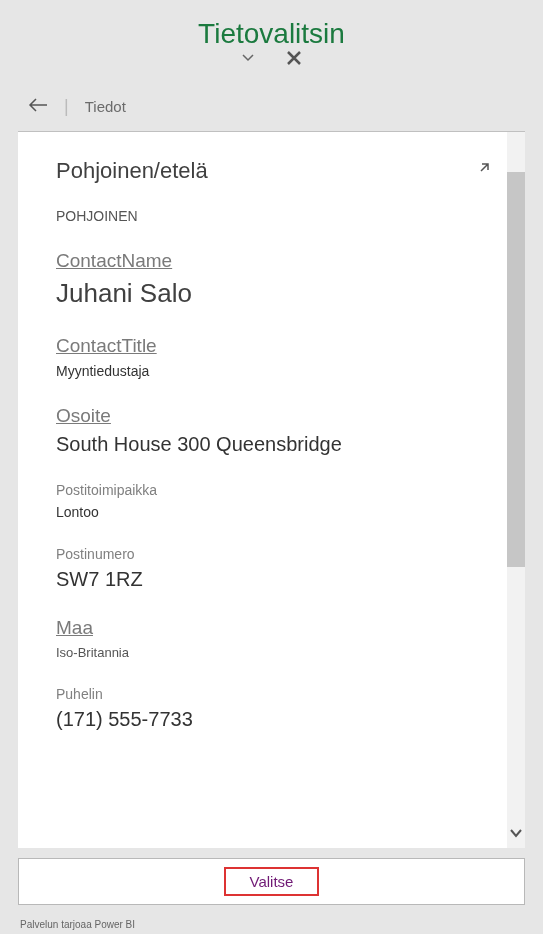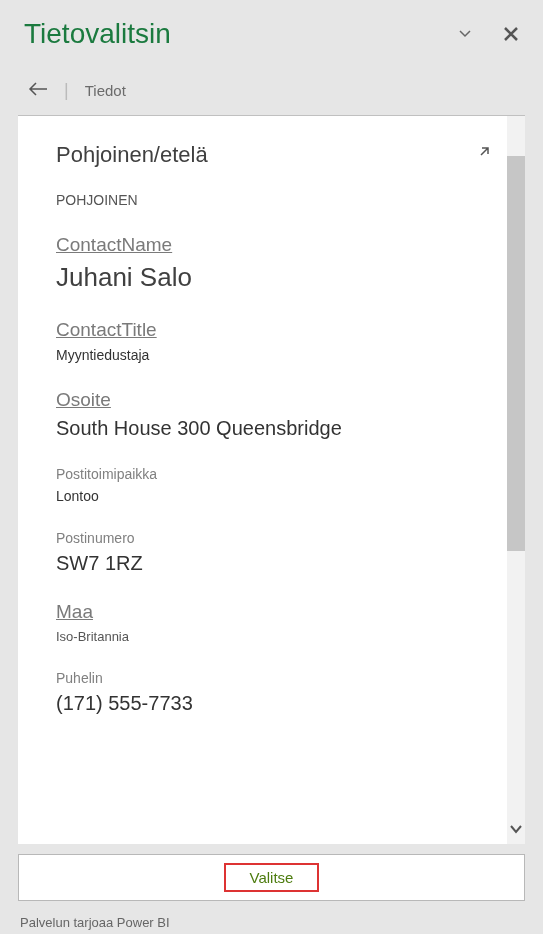--- a/index.html
+++ b/index.html
@@ -19,20 +19,21 @@
       height: 100%;
       background: #e6e6e6;
       display: flex;
       flex-direction: column;
     }
     .header {
       display: flex;
       align-items: center;
       justify-content: space-between;
       padding: 18px 24px 12px 24px;
+      flex-direction: column;
     }
     .title {
       color: #1B7A3F;
       font-size: 28px;
       font-weight: 400;
     }
     .header-actions {
       display: flex;
       align-items: center;
       gap: 32px;
@@ -157,26 +158,26 @@
       padding: 8px 0;
       text-align: center;
       position: relative;
       cursor: pointer;
     }
     .select-button-inner {
       display: inline-block;
       border: 2px solid #d33;
       padding: 4px 24px;
       font-size: 15px;
-      color: #4d7c0f;
+      color: #701a75;
     }
     .footer {
       padding: 6px 20px 4px 20px;
       color: #666;
-      font-size: 13px;
+      font-size: 10px;
     }
   </style>
 </head>
 <body>
 
 <div class="panel">
 
   <div class="header">
     <div class="title">Tietovalitsin</div>
     <div class="header-actions">

